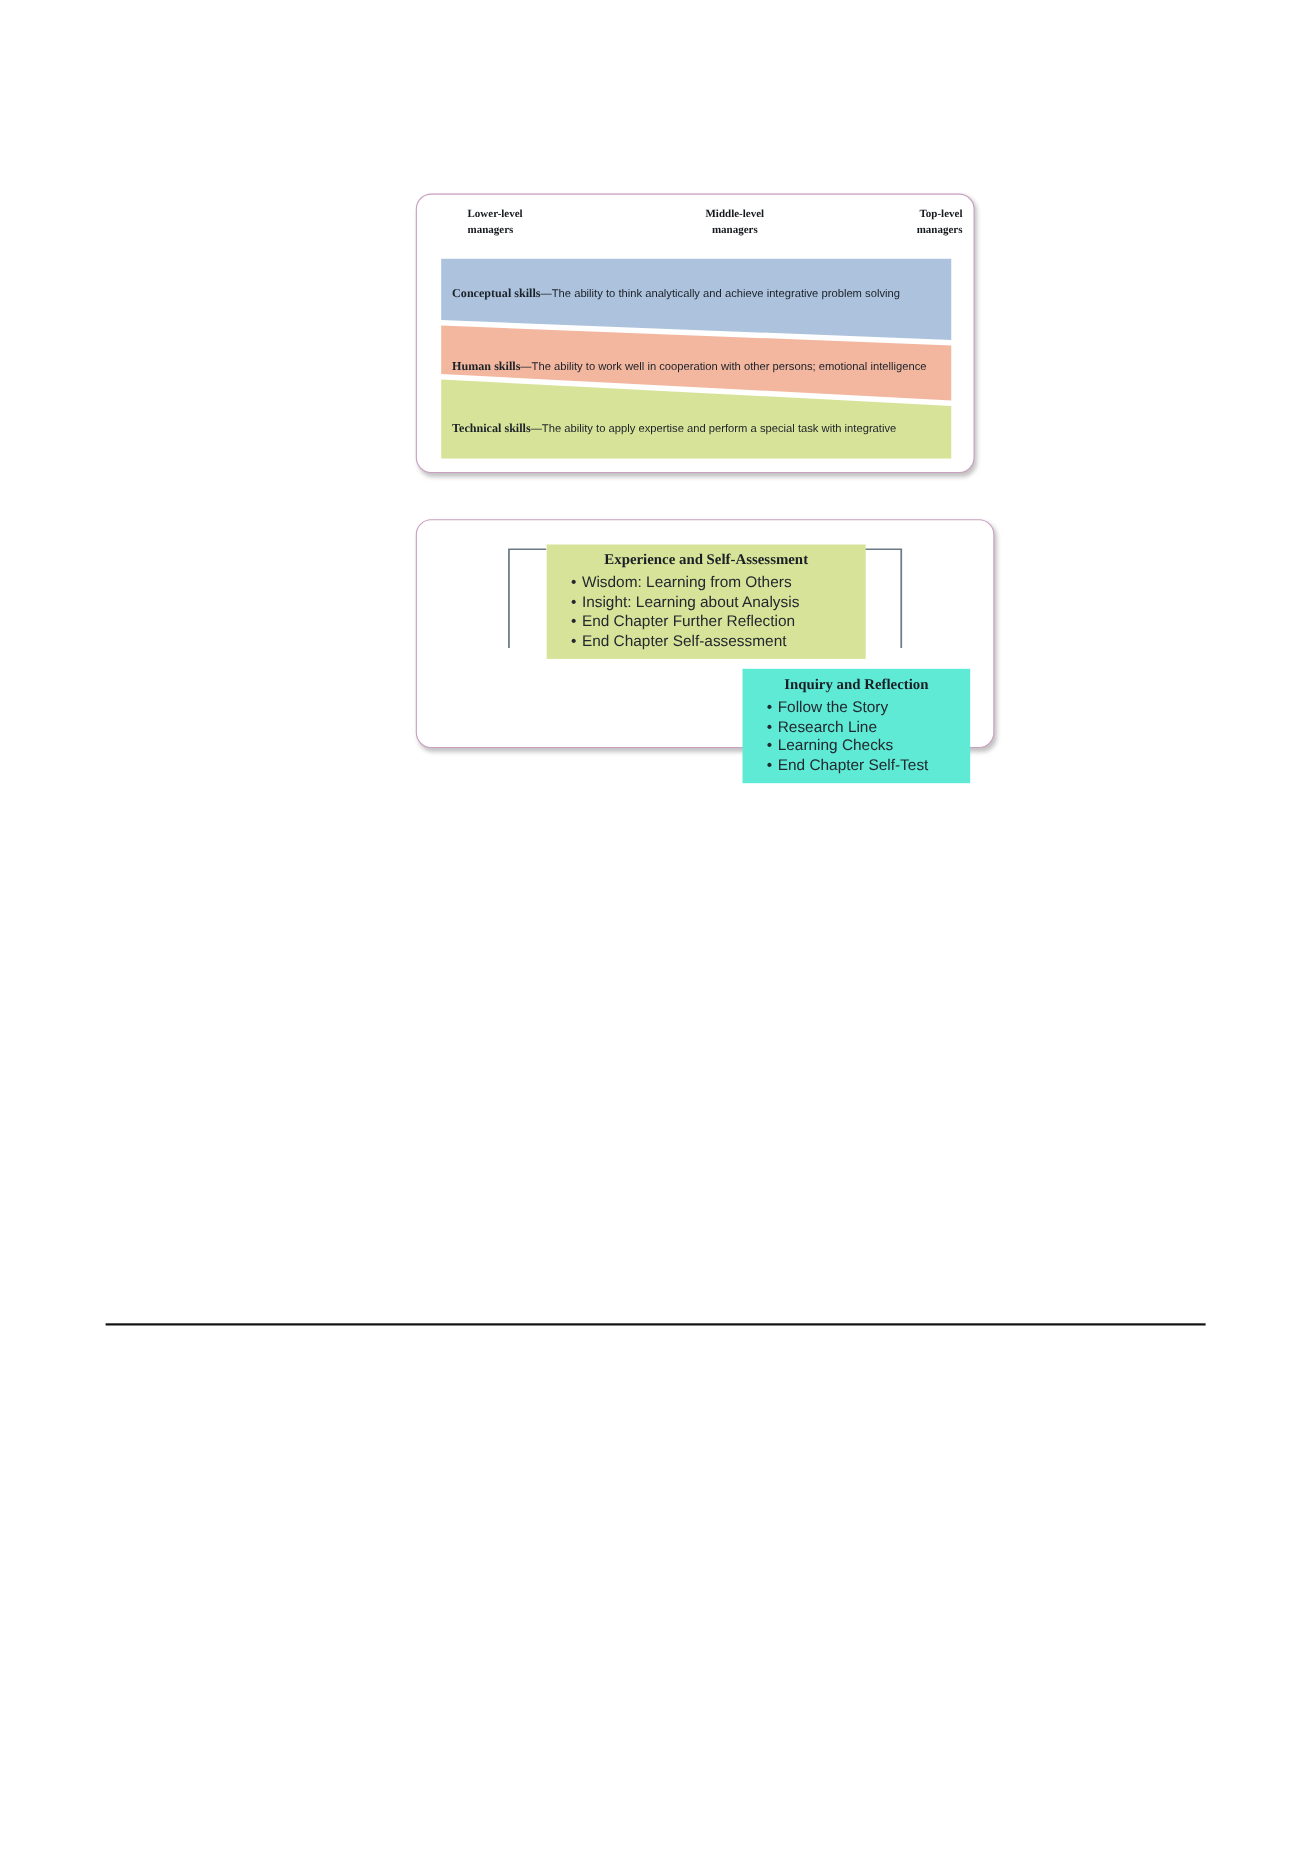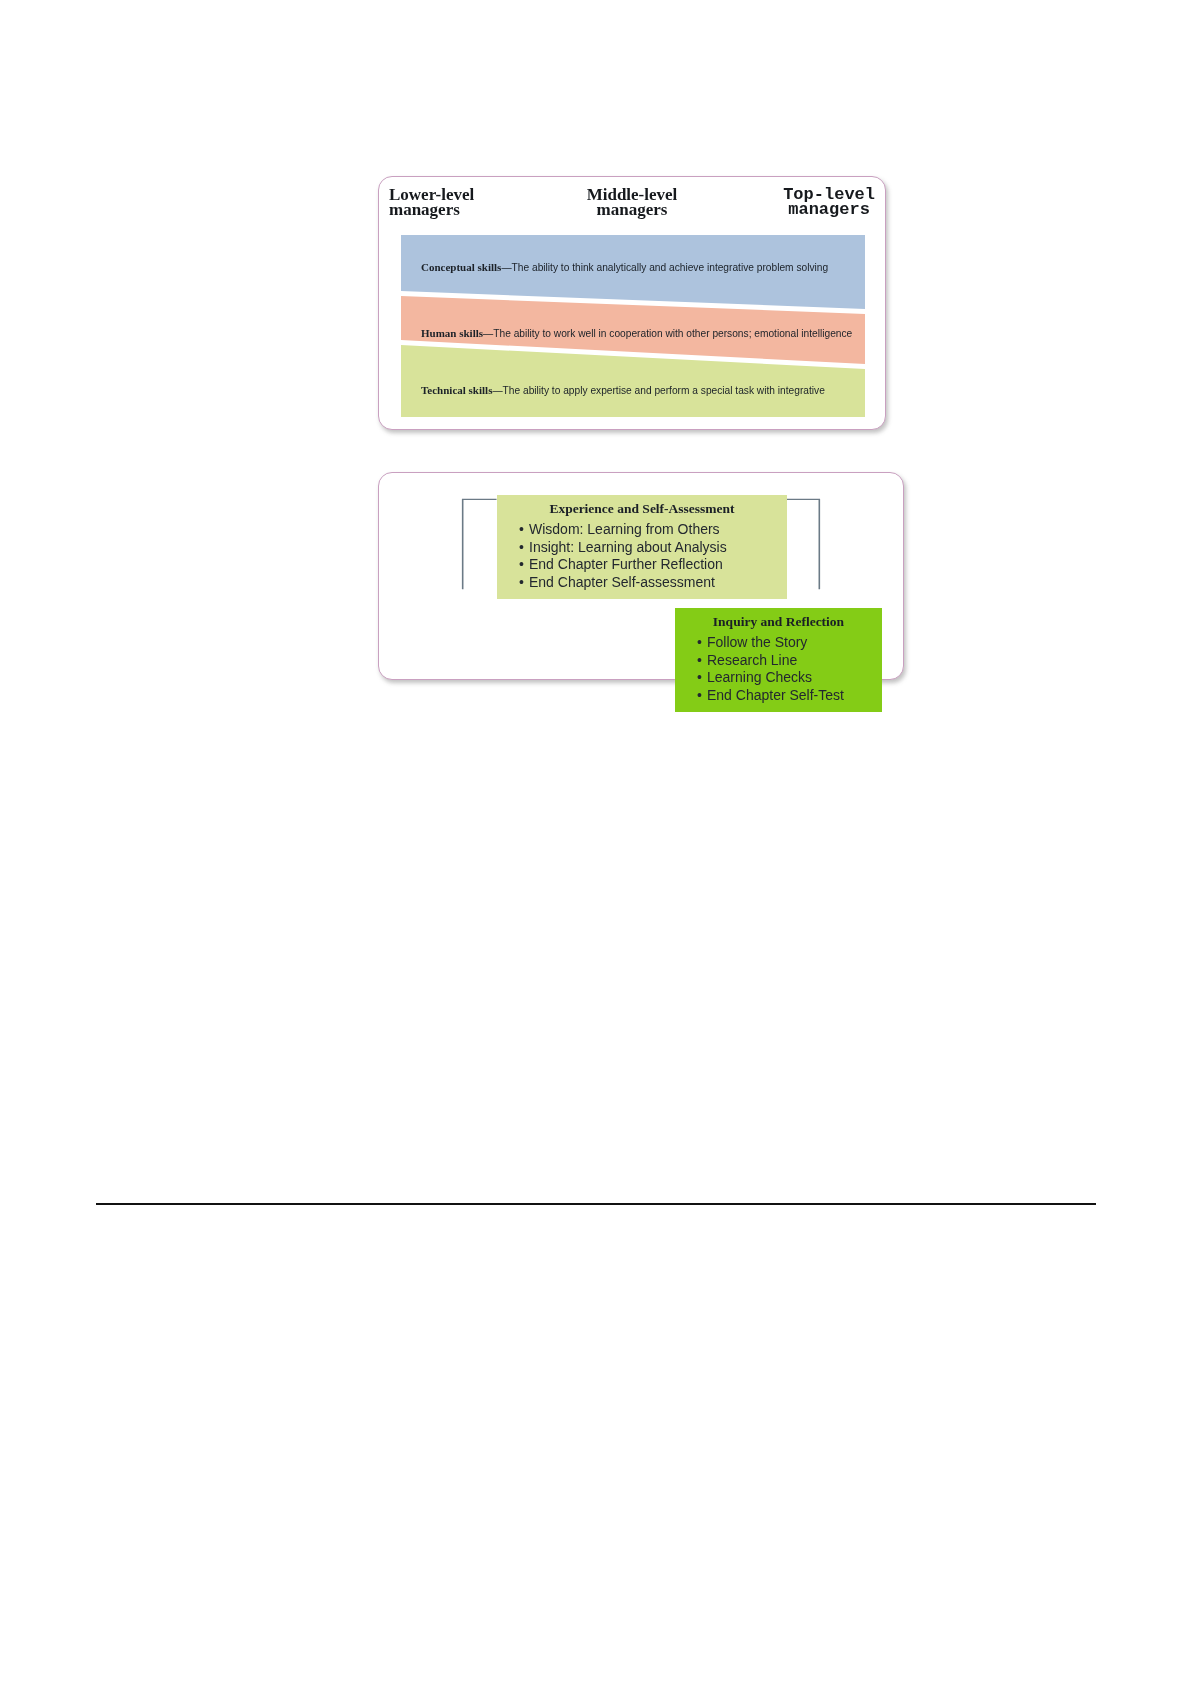--- a/index.html
+++ b/index.html
@@ -30,50 +30,50 @@
   }
   #figure-skills .headers {
     position: absolute;
     left: 0; top: 10px; right: 0;
     height: 44px;
   }
   #figure-skills .col-head {
     position: absolute;
     font-family: "Liberation Serif", serif;
     font-weight: bold;
-    font-size: 17px;
+    font-size: 10px;
     color: #16191d;
     line-height: 15px;
     text-align: center;
     white-space: nowrap;
+    margin-left: 36px;
   }
   #figure-skills .col-head.left   { left: 10px;  text-align: left; }
   #figure-skills .col-head.middle { left: 50%; transform: translateX(-50%); }
-  #figure-skills .col-head.right  { right: 10px; text-align: center; font-family: Liberation Mono, monospace; }
+  #figure-skills .col-head.right  { right: 10px; text-align: right; }
 
   #figure-skills .bands {
     position: absolute;
     left: 22px;
     top: 58px;
     width: 464px;
     height: 182px;
   }
   #figure-skills .bands svg {
     position: absolute;
     left: 0; top: 0;
     width: 100%; height: 100%;
   }
   #figure-skills .band-label {
     position: absolute;
     font-family: "Liberation Sans", sans-serif;
     font-size: 10.2px;
     color: #1b2128;
     white-space: nowrap;
     left: 10px;
-    margin-left: 10px;
   }
   #figure-skills .band-label b {
     font-family: "Liberation Serif", serif;
     font-weight: bold;
     font-size: 11px;
   }
   #lbl-conceptual { top: 26px; }
   #lbl-human      { top: 92px; }
   #lbl-technical  { top: 149px; }
 
@@ -232,21 +232,21 @@
     <div class="lbox-title">Experience and Self-Assessment</div>
     <ul>
       <li>Wisdom: Learning from Others</li>
       <li>Insight: Learning about Analysis</li>
       <li>End Chapter Further Reflection</li>
       <li>End Chapter Self-assessment</li>
     </ul>
   </div>
 
 
-  <div class="lbox" id="box-inquiry" style="background: #84cc16;">
+  <div class="lbox" id="box-inquiry" style="background: #5eead4;">
     <div class="lbox-title">Inquiry and Reflection</div>
     <ul>
       <li>Follow the Story</li>
       <li>Research Line</li>
       <li>Learning Checks</li>
       <li>End Chapter Self-Test</li>
     </ul>
   </div>
 </div>
 

